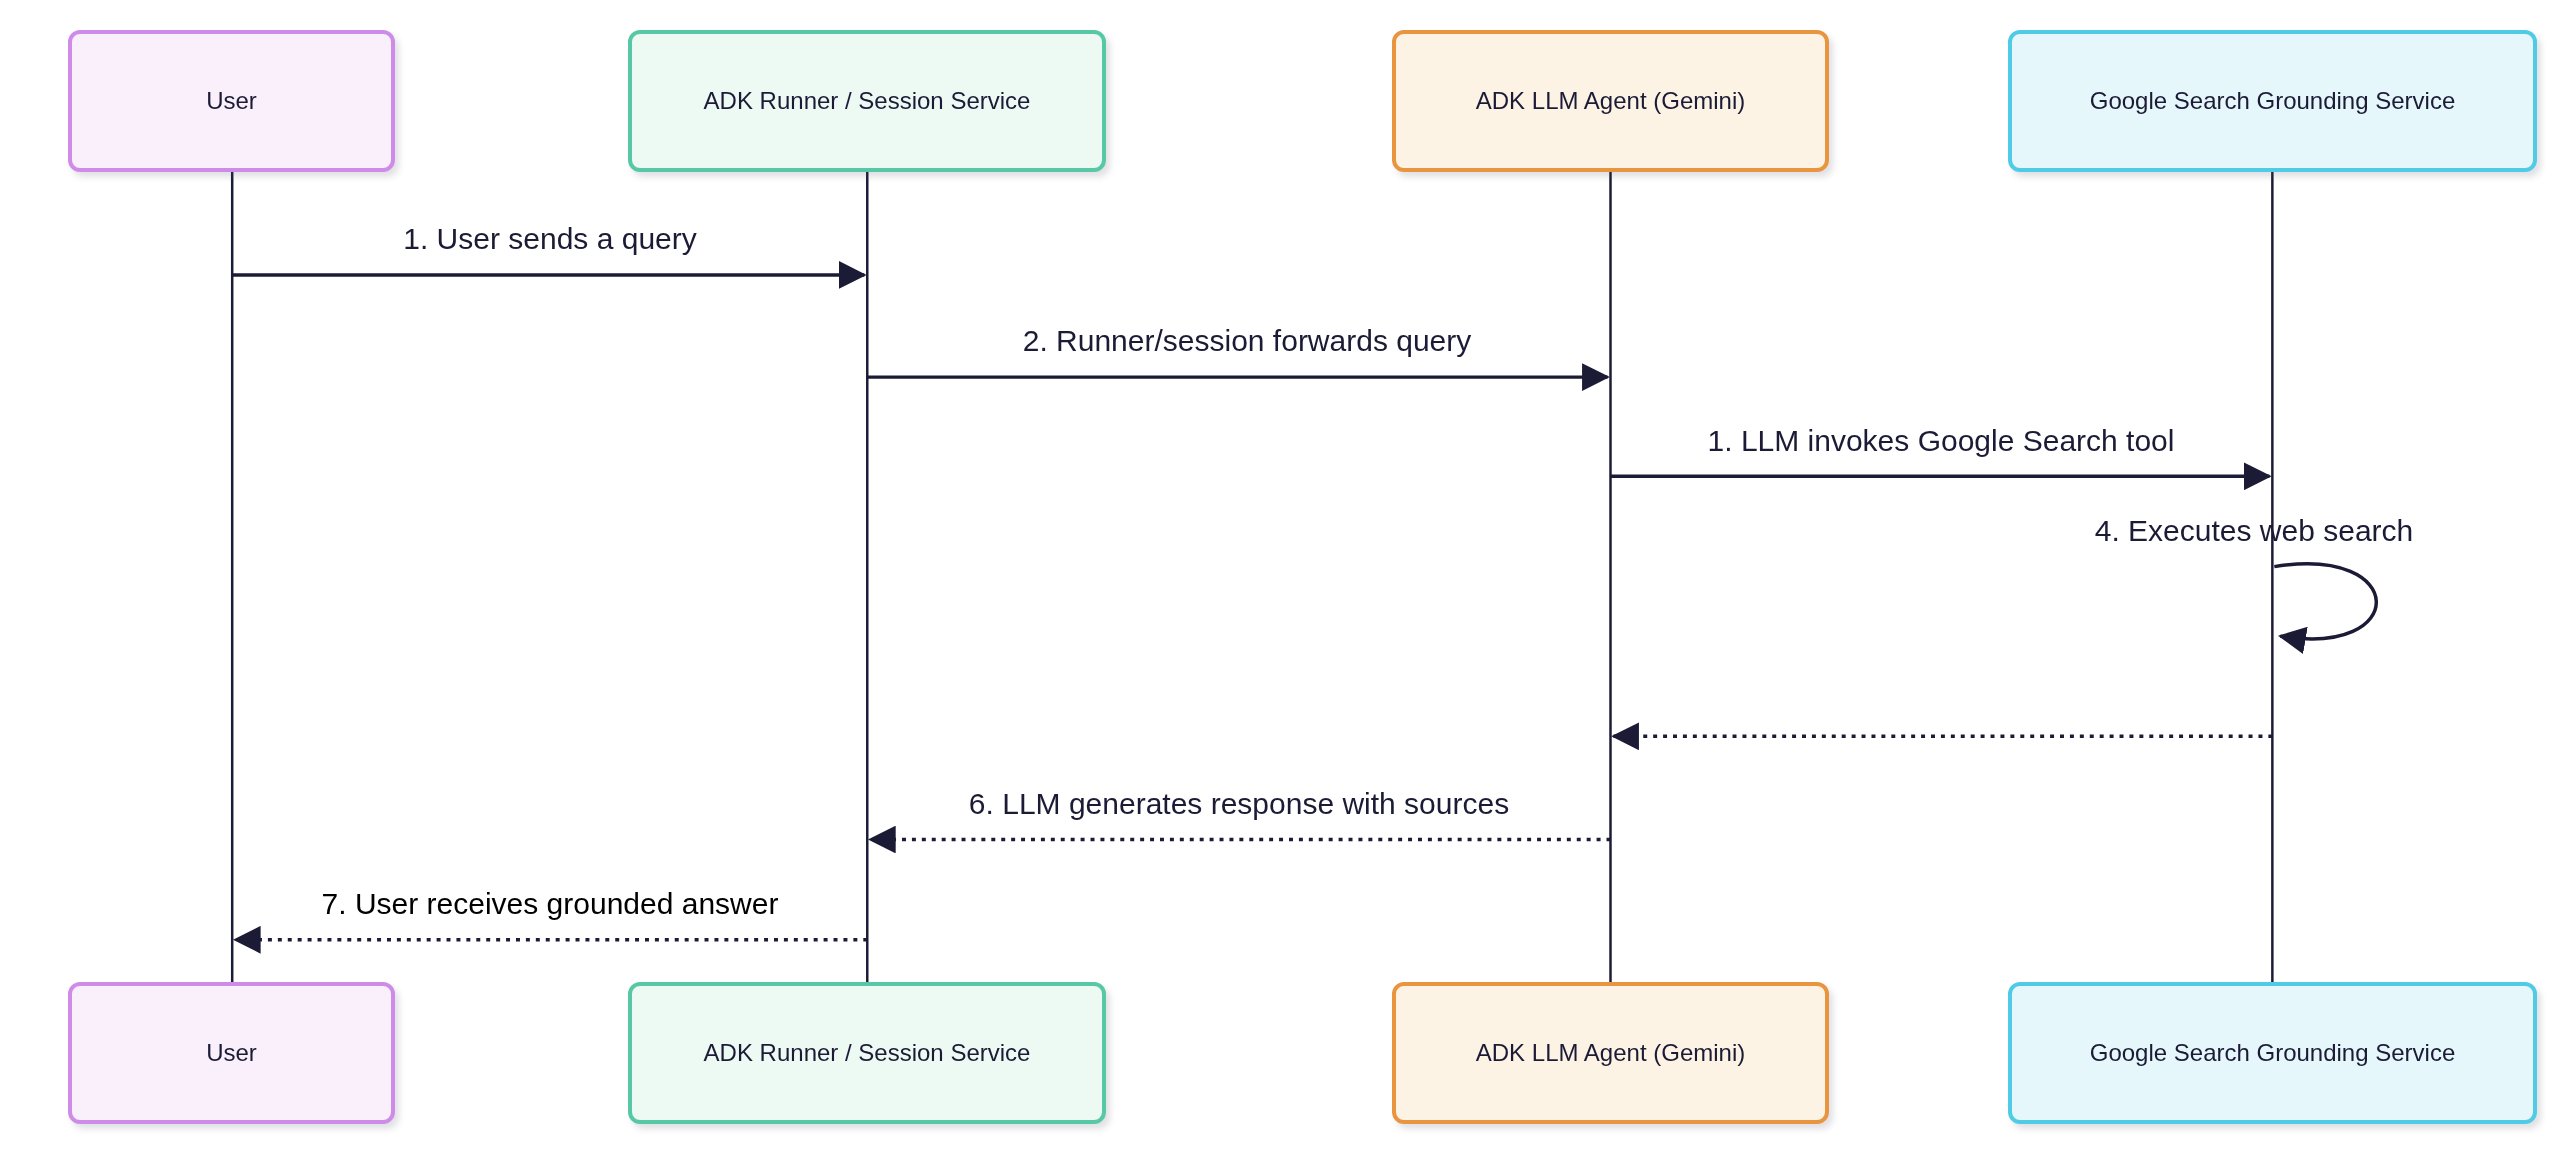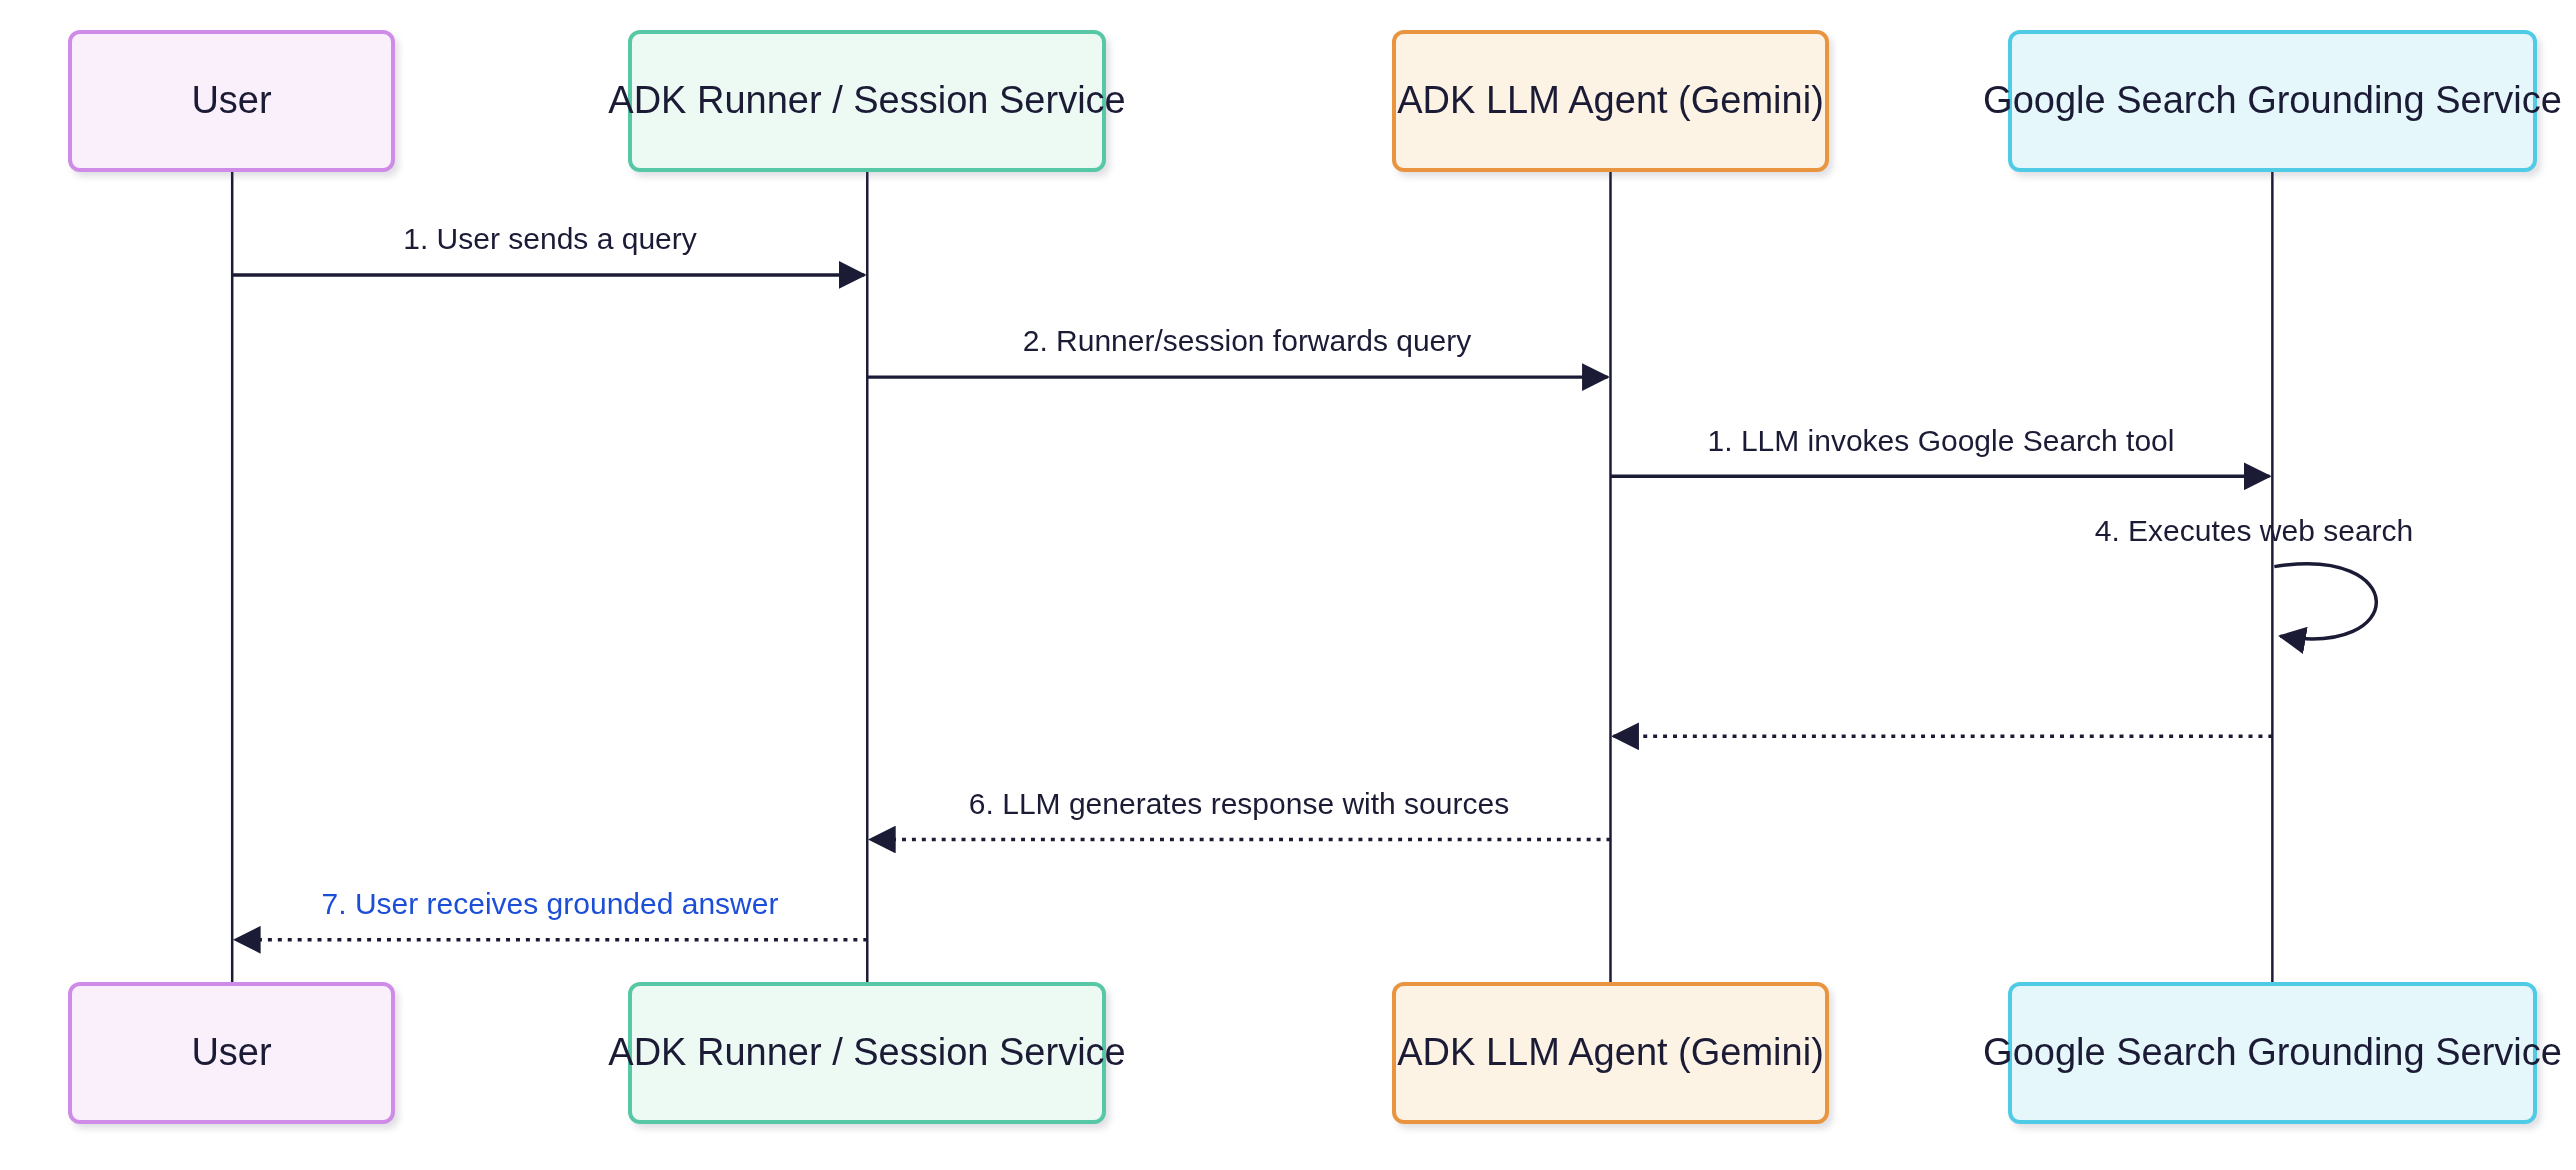--- a/index.html
+++ b/index.html
@@ -21,21 +21,21 @@
     box-sizing: border-box;
     display: flex;
     align-items: center;
     justify-content: center;
     text-align: center;
     height: 142px;
     border-style: solid;
     border-width: 4px;
     border-radius: 12px;
     box-shadow: 4px 5px 6px rgba(90, 90, 110, 0.18);
-    font-size: 38px;
+    font-size: 24px;
     line-height: 1.2;
     white-space: nowrap;
   }
   .msg-label {
     position: absolute;
     transform: translateX(-50%);
     font-size: 30px;
     line-height: 36px;
     white-space: nowrap;
   }
@@ -60,21 +60,21 @@
       <path d="M 2292 571 C 2428 549, 2428 663, 2298 641" fill="none" stroke="#1b1b36" stroke-width="3.5" marker-end="url(#ah)"></path>
       <line x1="2290" y1="742" x2="1626" y2="742" stroke="#1b1b36" stroke-width="3.5" marker-end="url(#ah)" stroke-dasharray="4 6"></line>
       <line x1="1623" y1="846" x2="877" y2="846" stroke="#1b1b36" stroke-width="3.5" marker-end="url(#ah)" stroke-dasharray="4 6"></line>
       <line x1="874" y1="947" x2="237" y2="947" stroke="#1b1b36" stroke-width="3.5" marker-end="url(#ah)" stroke-dasharray="4 6"></line>
     </svg>
 <div class="msg-label" style="left: 550px; top: 221px; color: rgb(27, 27, 54);">1. User sends a query</div>
     <div class="msg-label" style="left: 1239px; top: 323px; color: rgb(27, 27, 54); margin-left: 8px;">2. Runner/session forwards query</div>
     <div class="msg-label" style="left: 1941px; top: 423px; color: rgb(27, 27, 54);">1. LLM invokes Google Search tool</div>
     <div class="msg-label" style="left: 2254px; top: 513px; color: rgb(27, 27, 54);">4. Executes web search</div>
     <div class="msg-label" style="left: 1239px; top: 786px; color: rgb(27, 27, 54);">6. LLM generates response with sources</div>
-    <div class="msg-label" style="left: 550px; top: 886px; color: #1d4ed8;">7. User receives grounded answer</div>
+    <div class="msg-label" style="left: 550px; top: 886px; color: #000000;">7. User receives grounded answer</div>
     <div class="actor-box" style="left: 68px; top: 30px; width: 327px; background: rgb(250, 240, 252); border-color: rgb(206, 140, 232); color: rgb(27, 27, 54);">
       <span>User</span>
     </div>
     <div class="actor-box" style="left: 68px; top: 982px; width: 327px; background: rgb(250, 240, 252); border-color: rgb(206, 140, 232); color: rgb(27, 27, 54);">
       <span>User</span>
     </div>
     <div class="actor-box" style="left: 628px; top: 30px; width: 478px; background: rgb(237, 249, 243); border-color: rgb(87, 200, 165); color: rgb(27, 27, 54);">
       <span>ADK Runner / Session Service</span>
     </div>
     <div class="actor-box" style="left: 628px; top: 982px; width: 478px; background: rgb(237, 249, 243); border-color: rgb(87, 200, 165); color: rgb(27, 27, 54);">

